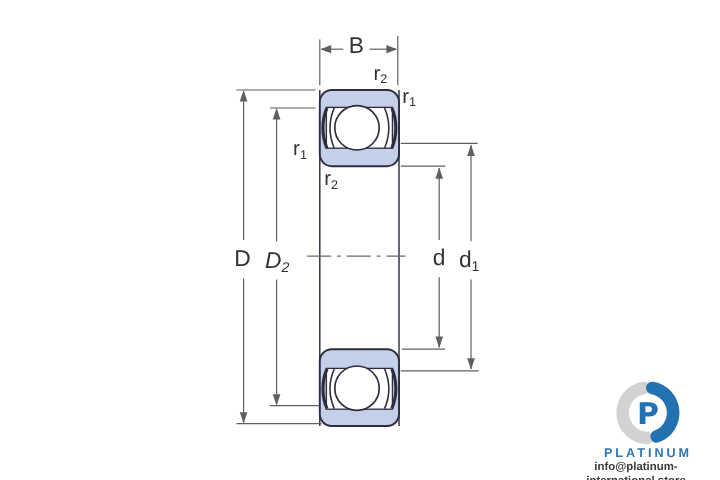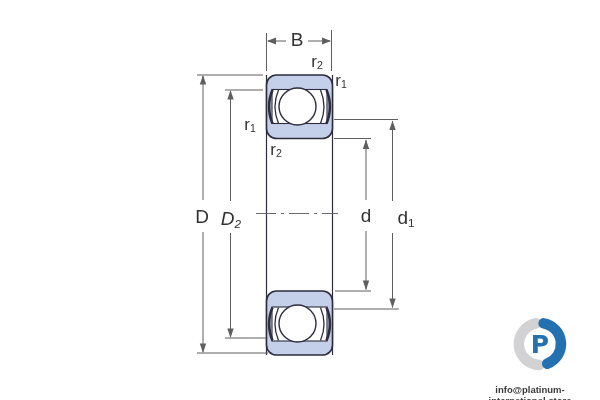--- a/index.html
+++ b/index.html
@@ -124,27 +124,28 @@
   <span class="lbl small" style="left:250px;top:124px;"><span>r</span><sub>1</sub></span>
 
   <span class="lbl small" style="left:276px;top:149px;"><span>r</span><sub>2</sub></span>
 
   <span class="lbl" style="left:202px;top:216px;">D</span>
 
   <span class="lbl" style="left:231px;top:218px;font-style:italic;"><span>D</span><sub>2</sub></span>
 
   <span class="lbl" style="left:366px;top:215px;">d</span>
 
-  <span class="lbl" style="left:406px;top:217px;"><span>d</span><sub>1</sub></span>
+  <span class="lbl" style="left:391px;top:217px;"><span>d</span><sub>1</sub></span>
 
   <svg class="logo" style="left:506px;top:314px;" width="68" height="60" viewBox="0 0 68 60">
     <g fill="none" stroke-linecap="round">
       <path d="M30.4,9.3 A21,21 0 0 0 33.3,51" stroke="var(--logo-gray)" stroke-width="10.5"></path>
       <path d="M41.2,49.7 A21,21 0 0 0 37.6,9.3" stroke="var(--logo-blue)" stroke-width="10.5"></path>
     </g>
     <circle cx="34" cy="30" r="13" fill="#ffffff"></circle>
     <text x="34" y="39" text-anchor="middle" font-family="DejaVu Sans, sans-serif" font-size="25" font-weight="bold" fill="var(--logo-blue)">P</text>
   </svg>
 
+  <div class="brand">PLATINUM</div>
 
   <div class="email">info@platinum-international.store</div>
 
 </div>
 
 </body></html>

